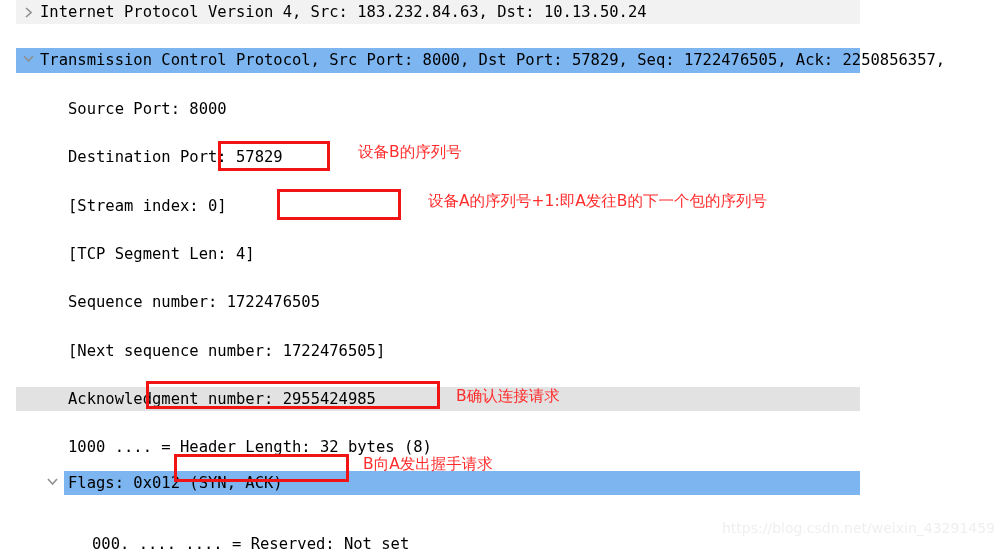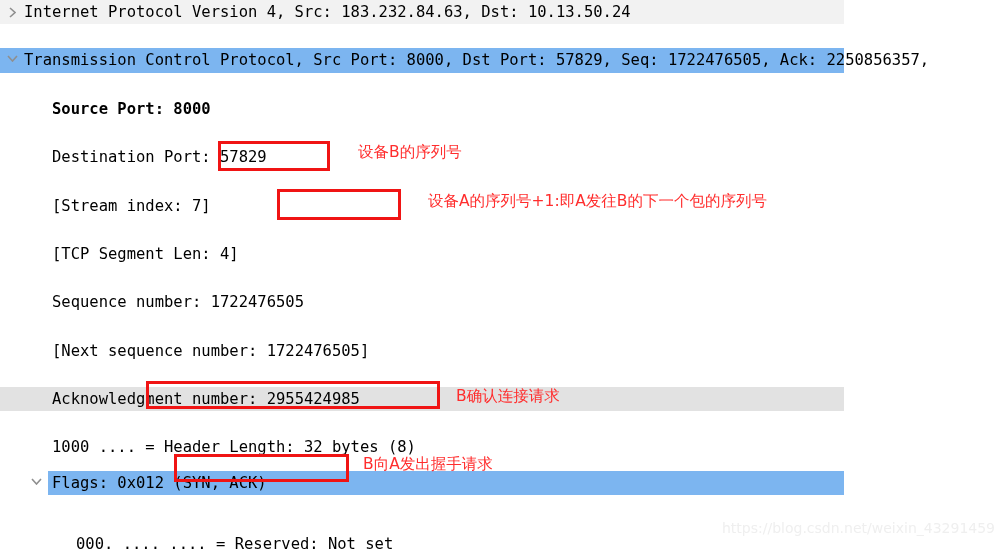--- a/index.html
+++ b/index.html
@@ -10,20 +10,21 @@
   body {
     width: 997px;
     height: 554px;
     overflow: hidden;
     font-family: "DejaVu Sans Mono", "Liberation Mono", monospace;
     position: relative;
   }
   #tree {
     position: relative;
     width: 844px;
+    margin-left: 16px;
   }
   .row {
     position: relative;
     height: 24.2px;
     line-height: 24.2px;
     white-space: pre;
     font-size: 15.5px;
     color: #000000;
   }
   .row .bg {
@@ -85,23 +86,23 @@
 </head>
 <body>
 
 <div id="tree">
     <div class="row lightgray" style="top: 0px;"><div class="bg"></div><span class="caret" style="left: 4px;"><svg width="7" height="11" viewBox="0 0 7 11">
           <path d="M1 1 L6 5.5 L1 10" fill="none" stroke="#8f8f8f" stroke-width="1.6"></path>
         </svg></span><span class="label" style="left: 24px;">Internet Protocol Version 4, Src: 183.232.84.63, Dst: 10.13.50.24</span></div>
     <div class="row sel-full" style="top: 24.2px;"><div class="bg"></div><span class="caret" style="left: 4px;"><svg width="11" height="7" viewBox="0 0 11 7">
           <path d="M1 1 L5.5 6 L10 1" fill="none" stroke="#8f8f8f" stroke-width="1.6"></path>
         </svg></span><span class="label" style="left: 24px;">Transmission Control Protocol, Src Port: 8000, Dst Port: 57829, Seq: 1722476505, Ack: 2250856357,</span></div>
-    <div class="row" style="top: 48.4px;"><span class="label" style="left: 52px; font-weight: bold;">Source Port: 8000</span></div>
+    <div class="row" style="top: 48.4px;"><span class="label" style="left: 52px;">Source Port: 8000</span></div>
     <div class="row" style="top: 72.6px;"><span class="label" style="left: 52px;">Destination Port: 57829</span></div>
-    <div class="row" style="top: 96.8px;"><span class="label" style="left: 52px;">[Stream index: 7]</span></div>
+    <div class="row" style="top: 96.8px;"><span class="label" style="left: 52px;">[Stream index: 0]</span></div>
     <div class="row" style="top: 121px;"><span class="label" style="left: 52px;">[TCP Segment Len: 4]</span></div>
     <div class="row" style="top: 145.2px;"><span class="label" style="left: 52px;">Sequence number: 1722476505</span></div>
     <div class="row" style="top: 169.4px;"><span class="label" style="left: 52px;">[Next sequence number: 1722476505]</span></div>
     <div class="row gray" style="top: 193.6px;"><div class="bg"></div><span class="label" style="left: 52px;">Acknowledgment number: 2955424985</span></div>
     <div class="row" style="top: 217.8px;"><span class="label" style="left: 52px;">1000 .... = Header Length: 32 bytes (8)</span></div>
     <div class="row sel-full" style="top: 229px;"><div class="bg" style="left: 48px;"></div><span class="caret" style="left: 28px;"><svg width="11" height="7" viewBox="0 0 11 7">
           <path d="M1 1 L5.5 6 L10 1" fill="none" stroke="#8f8f8f" stroke-width="1.6"></path>
         </svg></span><span class="label" style="left: 52px;">Flags: 0x012 (SYN, ACK)</span></div>
     <div class="row" style="top: 266.2px;"><span class="label" style="left: 76px;">000. .... .... = Reserved: Not set</span></div>
   </div>

